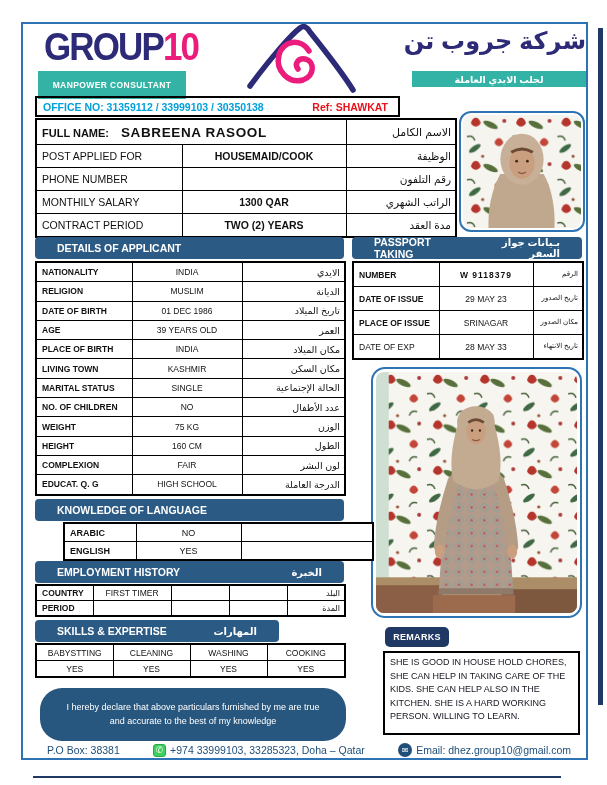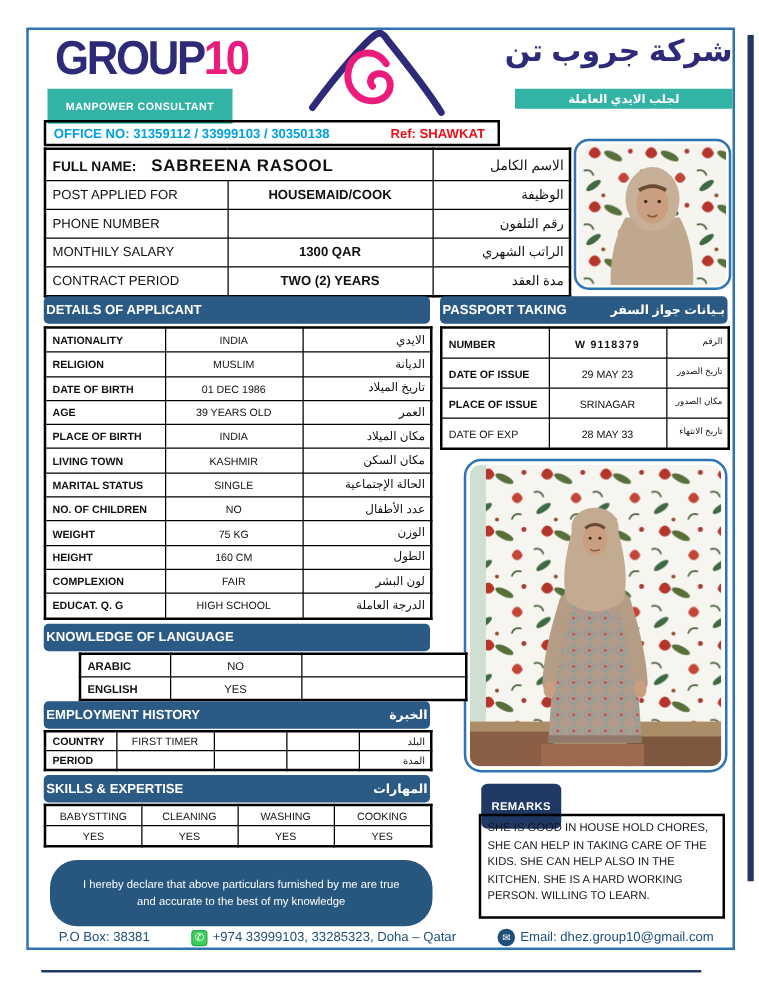--- a/index.html
+++ b/index.html
@@ -28,21 +28,21 @@
   .nametbl{left:35px;top:118px;width:420px;}
   .nametbl td{height:22px;font-size:10.5px;}
   .fn-label{font-weight:bold;font-size:11px;padding-left:5px;}
   .fn-value{font-weight:bold;font-size:13.5px;letter-spacing:.6px;margin-left:12px;}
   .lab{font-weight:bold;padding-left:5px;}
   .labn{padding-left:5px;}
   .val{text-align:center;font-weight:bold;}
   .valn{text-align:center;}
   .ar{text-align:right;padding-right:4px;direction:rtl;font-weight:normal;margin-top:40px;}
 
-  .hdr{background:#2b5a84;color:#fff;font-weight:bold;font-size:10.5px;border-radius:4px;display:flex;align-items:center;justify-content:space-between;padding:0 2px;box-sizing:border-box;height:22px;}
+  .hdr{background:#2b5a84;color:#fff;font-weight:bold;font-size:10.5px;border-radius:4px;display:flex;align-items:center;justify-content:space-between;padding:0 22px;box-sizing:border-box;height:22px;}
   .hdr .har{font-size:10px;direction:rtl;}
 
   .apptbl{left:35px;top:261px;width:309px;}
   .apptbl td{height:18.3px;font-size:8.5px;}
   .apptbl .ar{font-size:9.5px;}
 
   .pptbl{left:352px;top:261px;width:230px;}
   .pptbl td{height:23px;font-size:8.5px;}
   .pptbl .ar{font-size:7px;white-space:normal;line-height:1.15;}
   .ppnum{font-weight:bold;font-size:11.5px;letter-spacing:1px;text-align:center;}
@@ -56,21 +56,21 @@
 
   .sktbl{left:35px;top:643px;width:309px;}
   .sktbl td{height:15px;font-size:8.5px;text-align:center;}
 
   .ph{border:2px solid #2e74b5;box-sizing:border-box;overflow:hidden;background:#fff;}
   .ph1{left:459px;top:111px;width:126px;height:121px;border-radius:12px;padding:2px;}
   .ph2{left:371px;top:367px;width:211px;height:251px;border-radius:14px;padding:3px;}
   .ph svg{display:block;width:100%;height:100%;border-radius:8px;}
 
   .decl{left:40px;top:688px;width:306px;height:53px;background:#27567e;border-radius:22px;color:#fff;font-size:9px;display:flex;align-items:center;justify-content:center;text-align:center;padding:0 18px;box-sizing:border-box;line-height:1.55;}
-  .remlbl{left:385px;top:627px;width:64px;height:36px;background:#1f3864;border-radius:5px;color:#fff;font-weight:bold;font-size:9px;display:flex;align-items:center;justify-content:center;letter-spacing:.3px;}
+  .remlbl{left:385px;top:627px;width:64px;height:20px;background:#1f3864;border-radius:5px;color:#fff;font-weight:bold;font-size:9px;display:flex;align-items:center;justify-content:center;letter-spacing:.3px;}
   .rembox{left:383px;top:651px;width:197px;height:84px;border:2px solid #000;box-sizing:border-box;font-size:9px;line-height:1.5;padding:3px 5px;color:#15151f;}
 
   .footer{left:33px;top:741px;width:552px;height:18px;display:flex;align-items:center;justify-content:space-between;padding:0 14px;box-sizing:border-box;color:#1f4e79;font-weight:normal;font-size:10.5px;white-space:nowrap;}
   .fgrp{display:flex;align-items:center;gap:4px;}
   .wa{width:13px;height:13px;background:#3ecf5d;border:1px solid #29a94a;border-radius:3px;color:#fff;font-size:9px;display:flex;align-items:center;justify-content:center;box-sizing:border-box;}
   .em{width:14px;height:14px;background:#1f4e79;border-radius:50%;color:#fff;font-size:8px;display:flex;align-items:center;justify-content:center;}
 </style>
 </head>
 <body>
 
@@ -353,21 +353,21 @@
     <tr>
           <td class="lab">PERIOD</td>
           <td class="valn"></td>
           <td></td>
           <td></td>
           <td class="ar">المدة</td>
         </tr>
   </tbody>
     </table>
 
-  <div class="abs hdr" style="left:35px;top:620px;width:309px">
+  <div class="abs hdr" style="left:35px;top:620px;width:244px">
     <span>SKILLS &amp; EXPERTISE</span>
     <span class="har">المهارات</span>
   </div>
   <table class="abs tbl sktbl">
     <colgroup>
         <col style="width:77px">
         <col style="width:77px">
         <col style="width:77px">
         <col style="width:78px">
       </colgroup>

